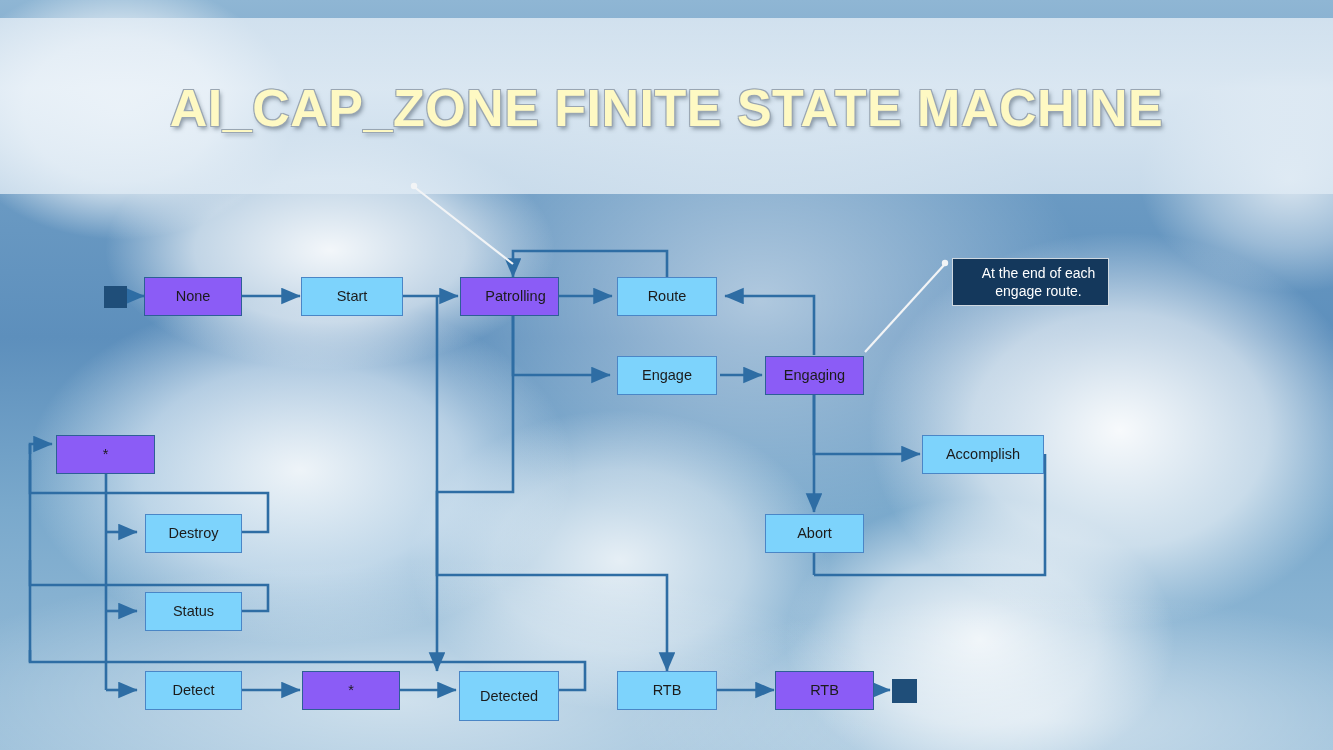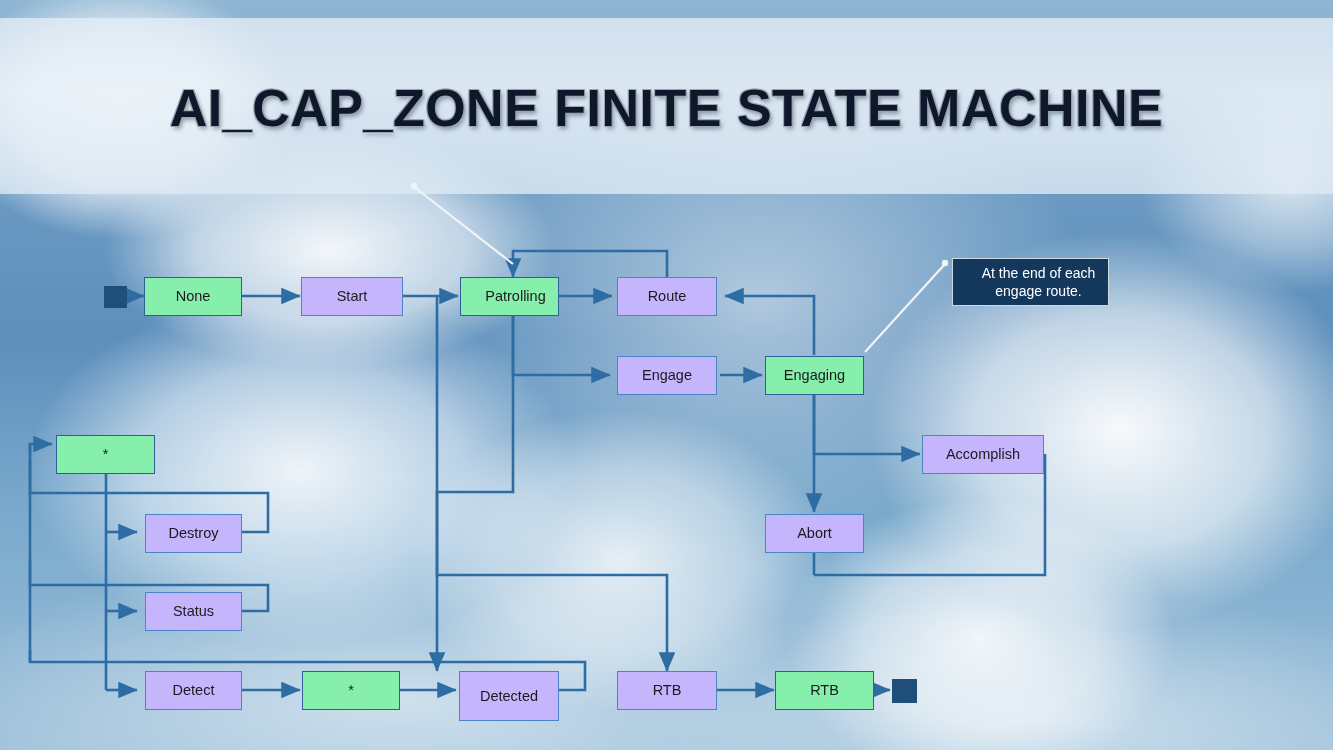--- a/index.html
+++ b/index.html
@@ -49,21 +49,21 @@
   }
   #title-text {
     position: absolute;
     left: 0;
     top: 78px;
     width: 1333px;
     text-align: center;
     font-size: 52px;
     font-weight: bold;
     letter-spacing: 0.5px;
-    color: #0f172a;
+    color: #fef9c3;
     text-shadow:
       -1px -1px 0 #9aa6b2, 1px -1px 0 #9aa6b2, -1px 1px 0 #9aa6b2, 1px 1px 0 #9aa6b2,
       2px 3px 4px rgba(70,85,100,0.55);
     font-family: "Liberation Sans", sans-serif;
   }
   
   #wires {
     position: absolute;
     left: 0;
     top: 0;
@@ -78,25 +78,25 @@
     border: 1px solid #3a6fa8;
     display: flex;
     align-items: center;
     justify-content: center;
     font-size: 14.5px;
     color: #1b1b1b;
     text-align: center;
     line-height: 1.15;
   }
   .node.blue {
-    background: #c4b5fd;
+    background: #7dd3fc;
     border-color: #4a86c6;
   }
   .node.white {
-    background: #86efac;
+    background: #8b5cf6;
     border-color: #2e5f96;
   }
   .terminal {
     position: absolute;
     background: #1f4e79;
     border: 1px solid #1f4e79;
   }
   .callout {
     position: absolute;
     box-sizing: border-box;

